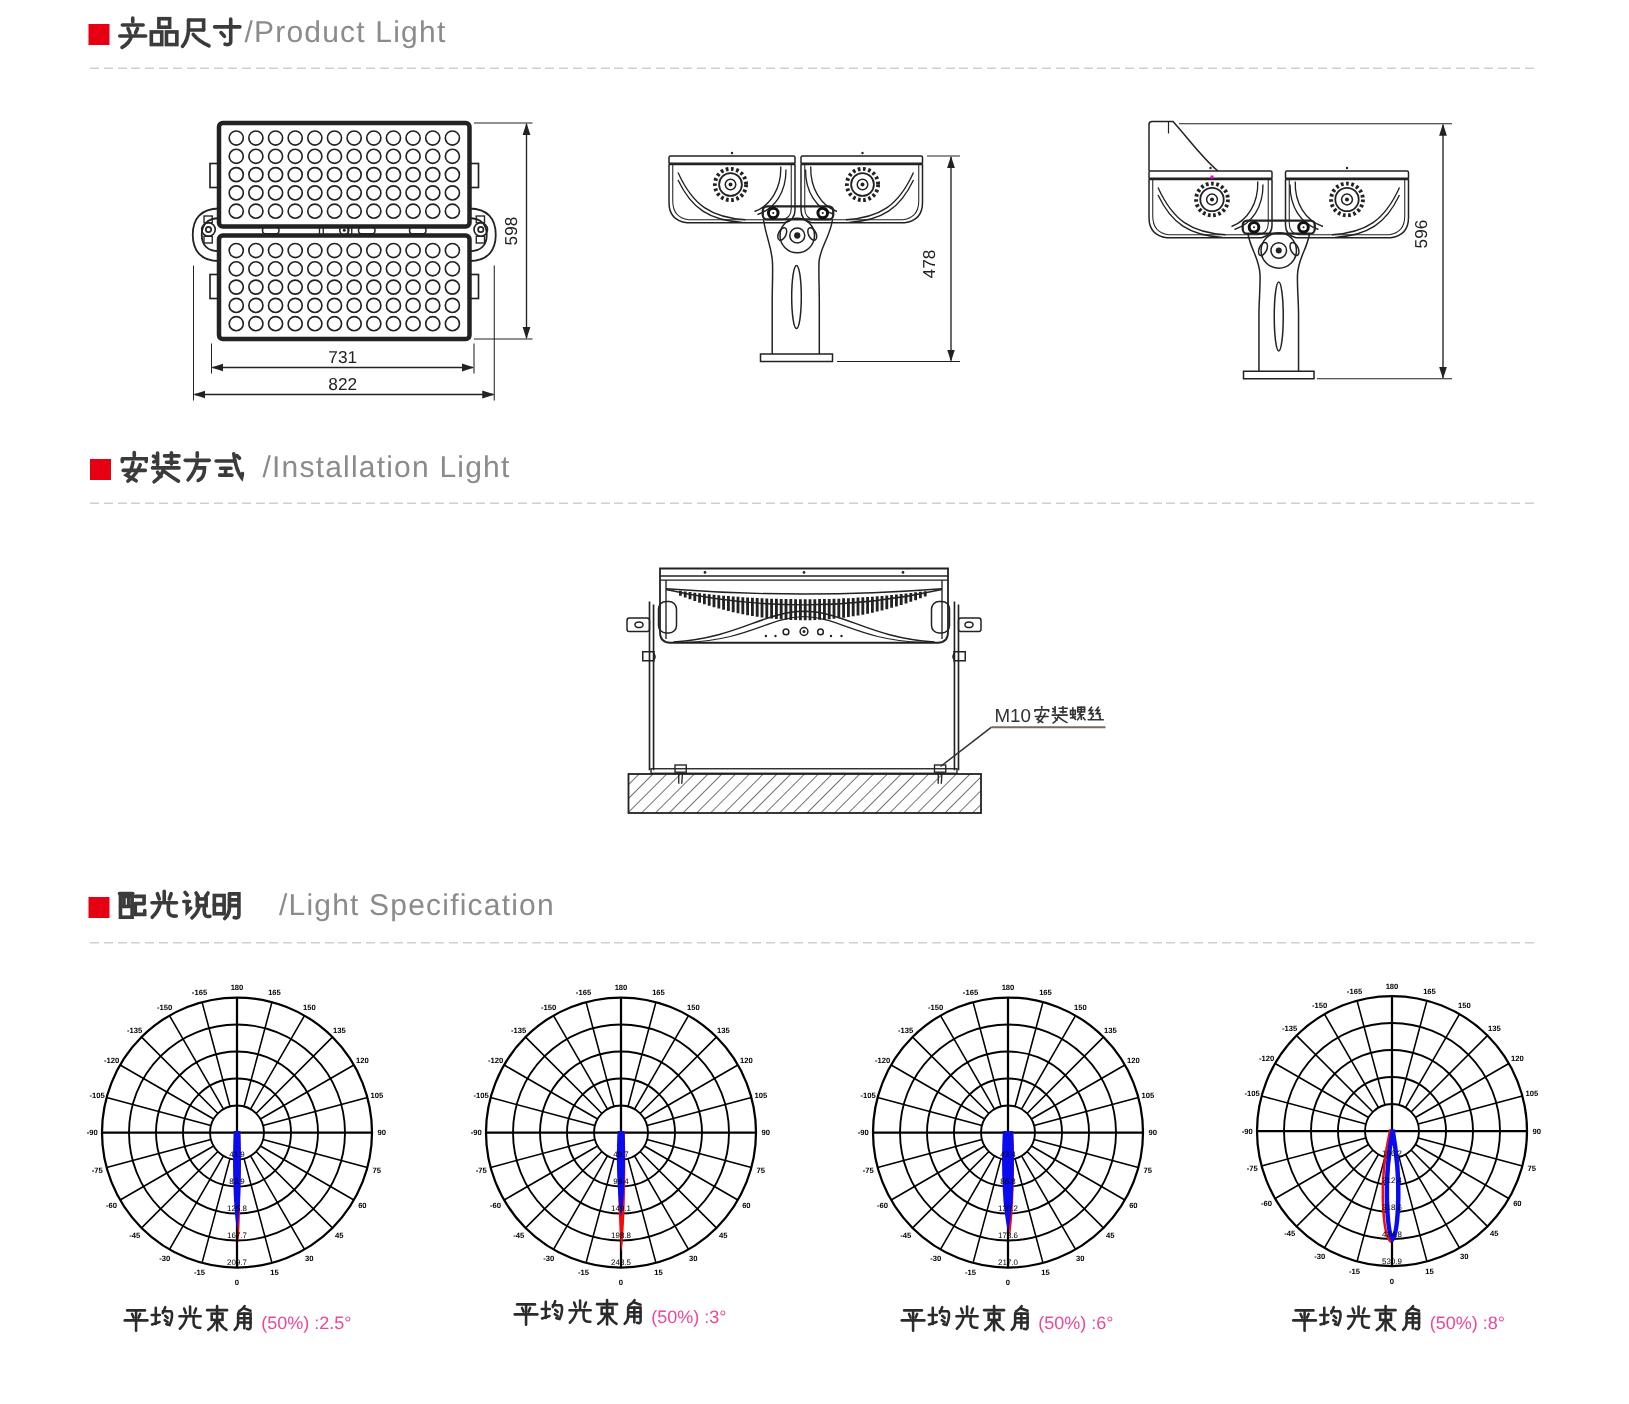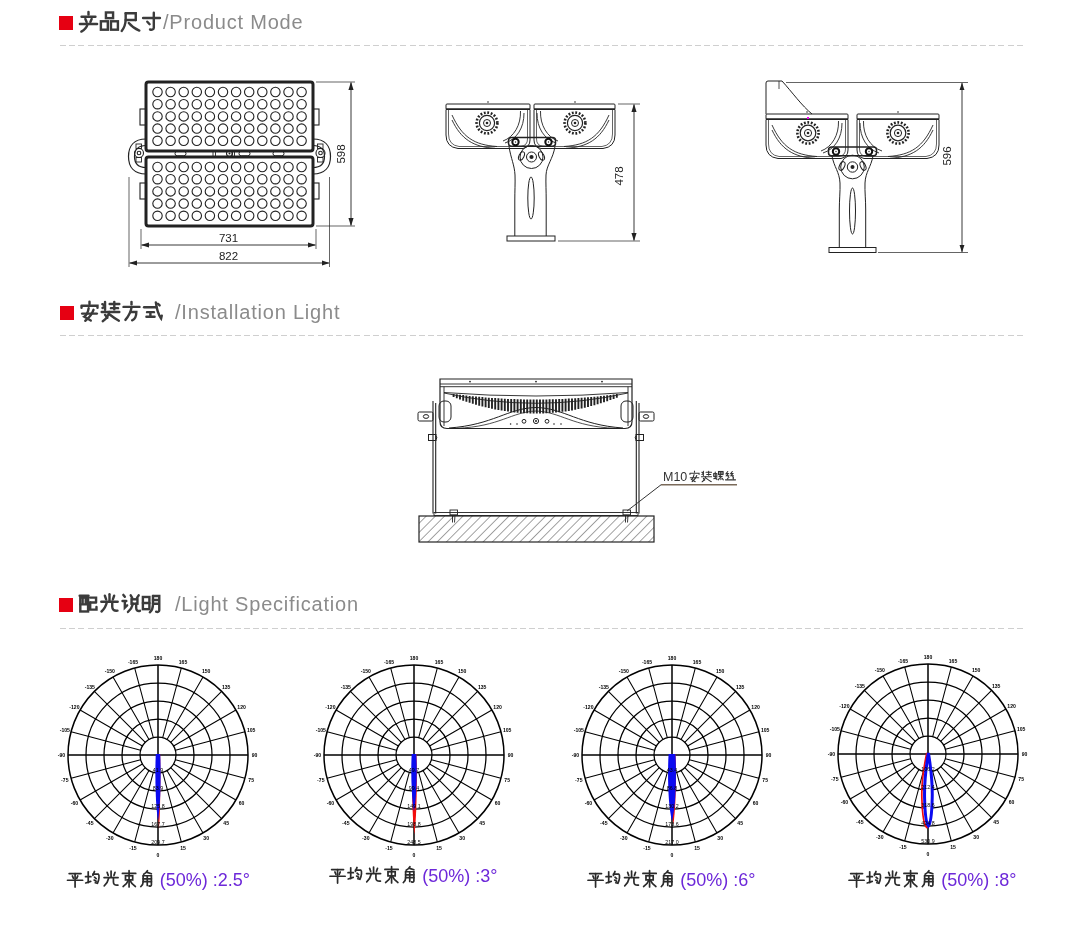--- a/index.html
+++ b/index.html
@@ -2,21 +2,21 @@
 <html><head>
 <meta charset="utf-8">
 <style>
 html,body{margin:0;padding:0;}
 body{width:1086px;height:936px;position:relative;background:#fff;font-family:"Liberation Sans",sans-serif;overflow:hidden;}
 .abs{position:absolute;}
 .sq{position:absolute;width:14px;height:14px;background:#e60012;}
 .hdr-en{position:absolute;font-size:20px;color:#8b8b8b;letter-spacing:.8px;}
 .dash{position:absolute;height:1px;background:repeating-linear-gradient(90deg,#cfcfcf 0 6px,rgba(0,0,0,0) 6px 9.2px);}
 .cjk{color:#3b3b3b;}
-.cap{position:absolute;font-size:18px;color:#6d28d9;letter-spacing:0;white-space:nowrap;transform:translateX(-50%);}
+.cap{position:absolute;font-size:12px;color:#ec4899;letter-spacing:0;white-space:nowrap;transform:translateX(-50%);}
 svg{display:block;}
 </style>
 </head>
 <body>
 
 <svg width="0" height="0" style="position:absolute">
 <defs>
 <g id="c-chan" stroke-linecap="round" fill="none">
   <path d="M50 5 L50 17"></path>
   <path d="M17 27 H83"></path>
@@ -147,41 +147,41 @@
 </defs>
 </svg>
 
 <div class="sq" style="left:59px;top:16px;"></div>
 <svg class="abs cjk" style="left:78px;top:9px;" width="84" height="25" viewBox="0 0 400 100" stroke="#3b3b3b" stroke-width="11.5">
   <use href="#c-chan"></use>
     <use href="#c-pin" x="100"></use>
     <use href="#c-chi" x="200"></use>
     <use href="#c-cun" x="300"></use>
 </svg>
-<div class="hdr-en" style="left:163px;top:11px;">/Product Mode</div>
+<div class="hdr-en" style="left:163px;top:11px;">/Product Light</div>
 <div class="dash" style="left:60px;top:45px;width:964px;"></div>
 
 <div class="sq" style="left:60px;top:306px;"></div>
 <svg class="abs cjk" style="left:79px;top:299px;" width="84" height="25" viewBox="0 0 400 100" stroke="#3b3b3b" stroke-width="11.5">
   <use href="#c-an"></use>
     <use href="#c-zhuang" x="100"></use>
     <use href="#c-fang" x="200"></use>
     <use href="#c-shi4" x="300"></use>
 </svg>
 <div class="hdr-en" style="left:175px;top:301px;">/Installation Light</div>
 <div class="dash" style="left:60px;top:335px;width:964px;"></div>
 
 <div class="sq" style="left:59px;top:598px;"></div>
 <svg class="abs cjk" style="left:78px;top:591px;" width="84" height="25" viewBox="0 0 400 100" stroke="#3b3b3b" stroke-width="11.5">
   <use href="#c-pei"></use>
     <use href="#c-guang" x="100"></use>
     <use href="#c-shuo" x="200"></use>
     <use href="#c-ming" x="300"></use>
 </svg>
-<div class="hdr-en" style="left:175px;top:593px;text-align:right;">/Light Specification</div>
+<div class="hdr-en" style="left:186px;top:593px;text-align:right;">/Light Specification</div>
 <div class="dash" style="left:60px;top:628px;width:964px;"></div>
 
 <div class="cap" style="left:158px;top:869px;"><svg class="cjk" style="display:inline-block;vertical-align:-3px;" width="90" height="20" viewBox="0 0 500 100" stroke="#2b2b2b" stroke-width="9.5">
       <use href="#c-ping"></use>
       <use href="#c-jun" x="100"></use>
       <use href="#c-guang" x="200"></use>
       <use href="#c-shu" x="300"></use>
       <use href="#c-jiao" x="400"></use>
     </svg> (50%) :2.5°</div>
 <div class="cap" style="left:413px;top:865px;"><svg class="cjk" style="display:inline-block;vertical-align:-3px;" width="90" height="20" viewBox="0 0 500 100" stroke="#2b2b2b" stroke-width="9.5">

